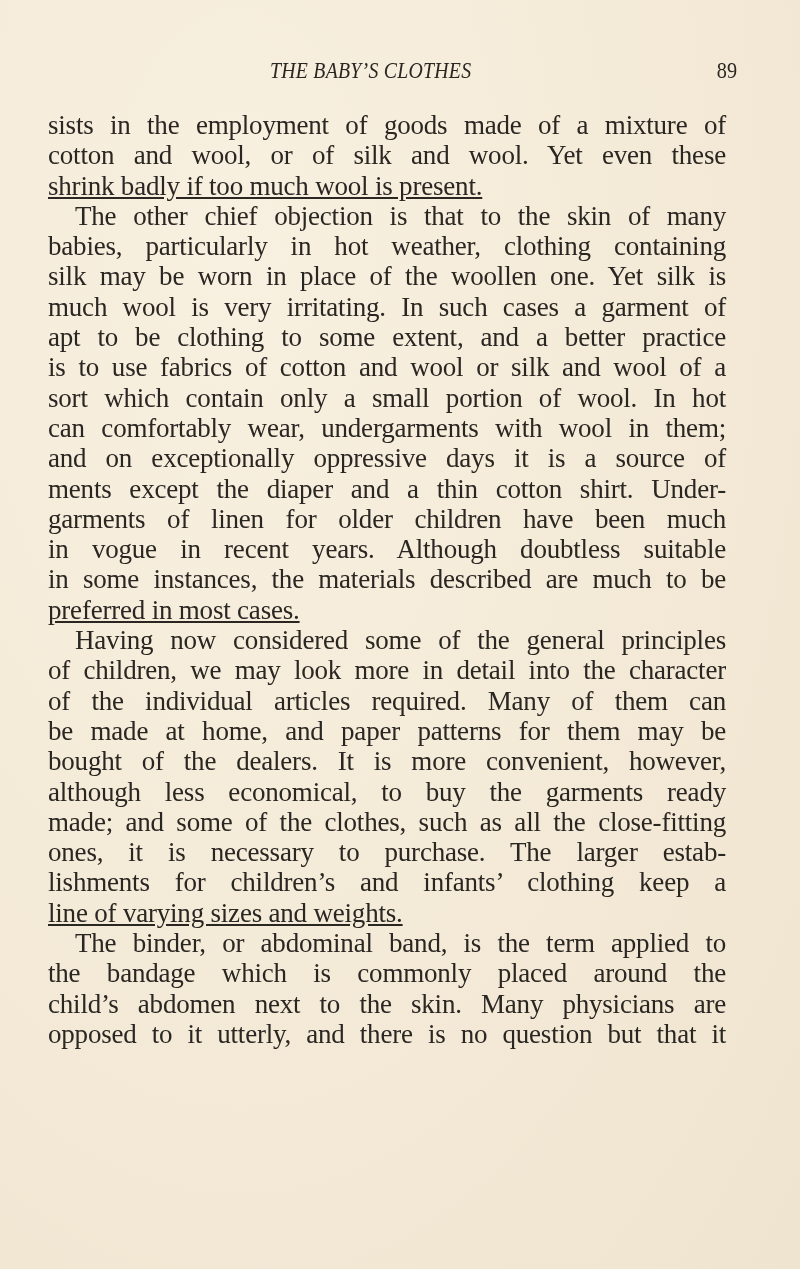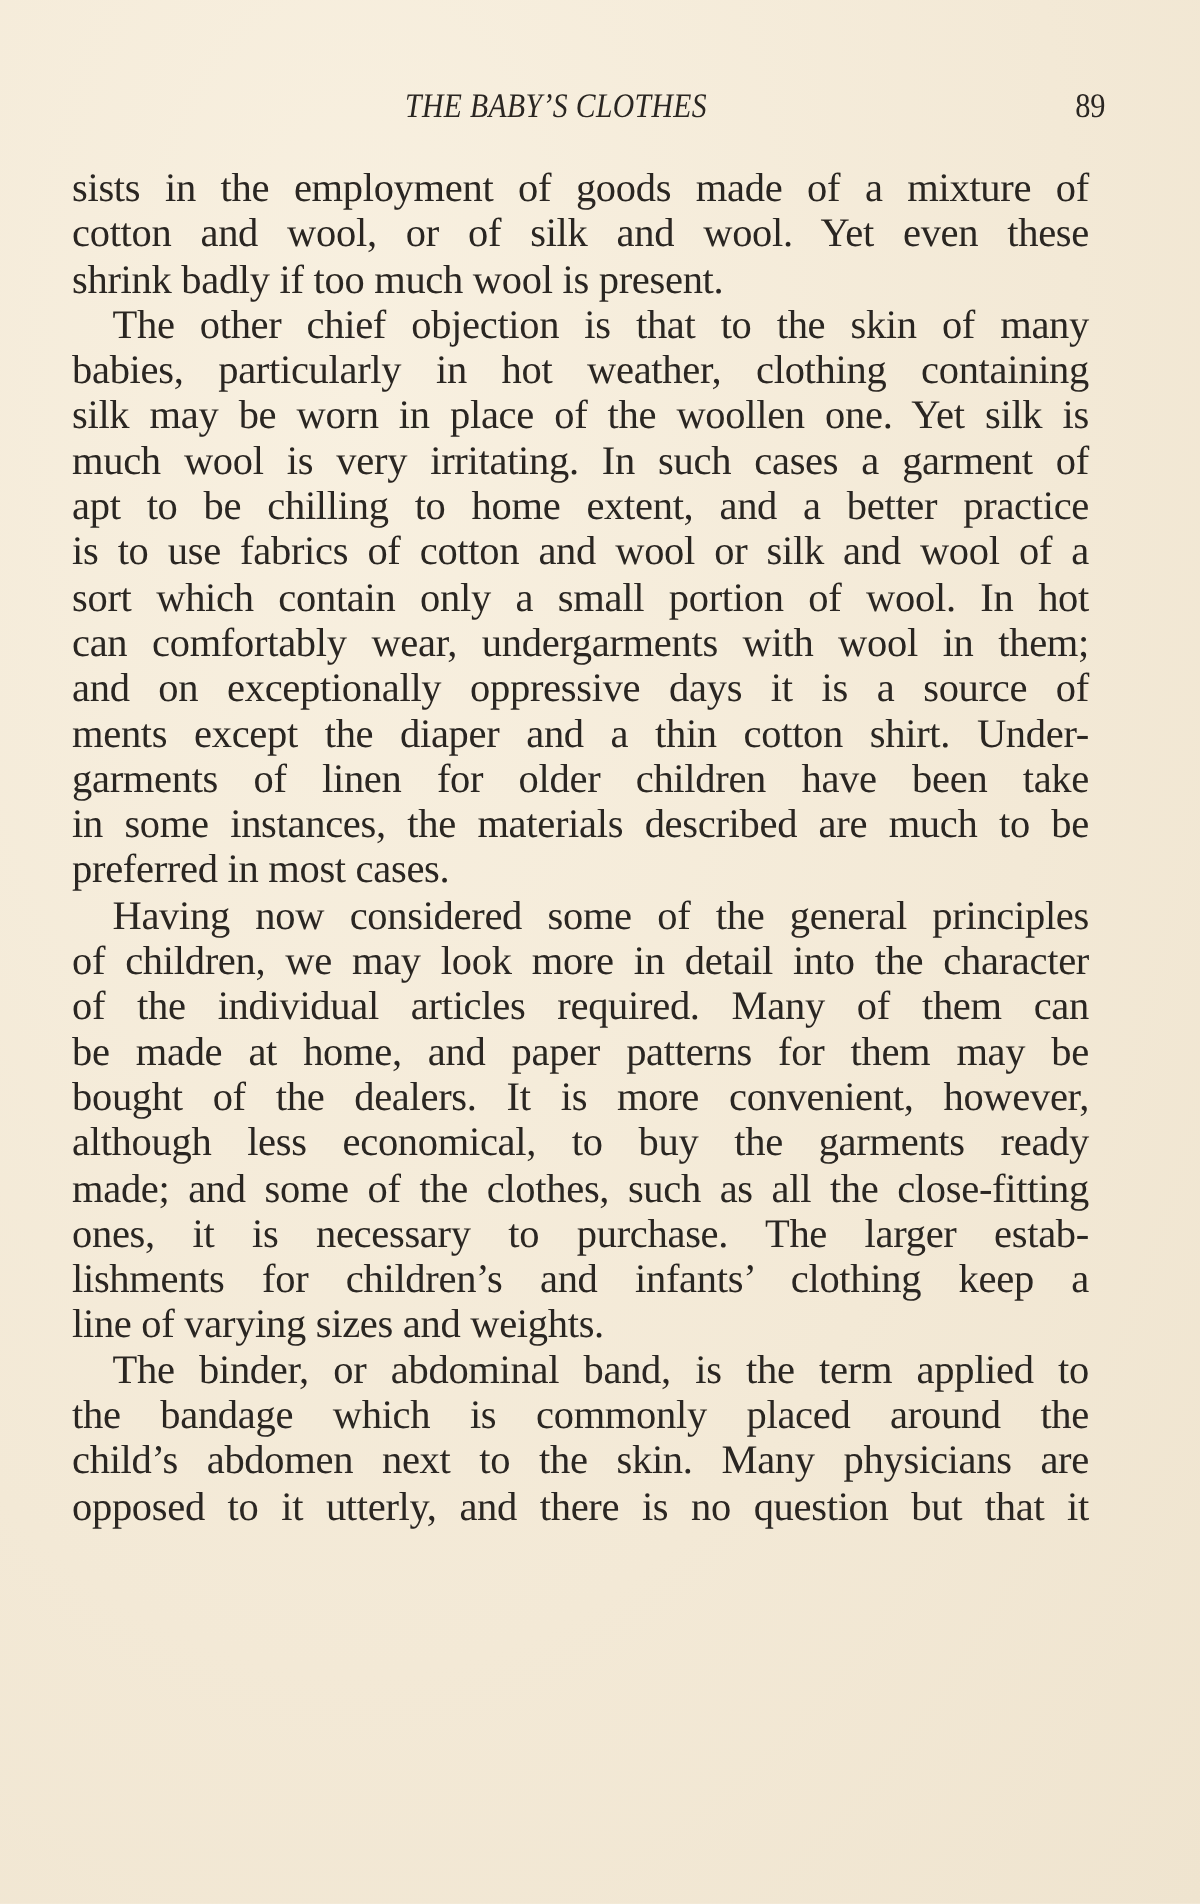--- a/index.html
+++ b/index.html
@@ -29,46 +29,47 @@
     position: absolute; left: 48px; top: 110px; width: 678px;
   }
   .line {
     height: 30.3px; line-height: 30.3px;
     font-size: 27px;
     white-space: nowrap;
     text-align: justify; text-align-last: justify;
     width: 678px;
     letter-spacing: -0.2px;
   }
-  .line.last { text-align-last: left; }
+  .line.last { text-align-last: left; text-decoration: underline; }
   .line.indent { padding-left: 27px; width: 651px; }
 </style>
 </head>
 <body>
 
 <div class="header">
   <span class="running-title">THE BABY’S CLOTHES</span>
   <span class="page-number">89</span>
 </div>
 
 <div class="body-text" id="body-text">
     <div class="line">sists in the employment of goods made of a mixture of</div>
     <div class="line">cotton and wool, or of silk and wool.  Yet even these</div>
     <div class="line last">shrink badly if too much wool is present.</div>
     <div class="line indent">The other chief objection is that to the skin of many</div>
     <div class="line">babies, particularly in hot weather, clothing containing</div>
     <div class="line">silk may be worn in place of the woollen one.  Yet silk is</div>
     <div class="line">much wool is very irritating.  In such cases a garment of</div>
-    <div class="line">apt to be chilling to home extent, and a better practice</div>
+    <div class="line">apt to be clothing to some extent, and a better practice</div>
     <div class="line">is to use fabrics of cotton and wool or silk and wool of a</div>
     <div class="line">sort which contain only a small portion of wool.  In hot</div>
     <div class="line">can comfortably wear, undergarments with wool in them;</div>
     <div class="line">and on exceptionally oppressive days it is a source of</div>
     <div class="line">ments except the diaper and a thin cotton shirt.  Under-</div>
-    <div class="line">garments of linen for older children have been take</div>
+    <div class="line">garments of linen for older children have been much</div>
+    <div class="line">in vogue in recent years.  Although doubtless suitable</div>
     <div class="line">in some instances, the materials described are much to be</div>
     <div class="line last">preferred in most cases.</div>
     <div class="line indent">Having now considered some of the general principles</div>
     <div class="line">of children, we may look more in detail into the character</div>
     <div class="line">of the individual articles required.  Many of them can</div>
     <div class="line">be made at home, and paper patterns for them may be</div>
     <div class="line">bought of the dealers.  It is more convenient, however,</div>
     <div class="line">although less economical, to buy the garments ready</div>
     <div class="line">made; and some of the clothes, such as all the close-fitting</div>
     <div class="line">ones, it is necessary to purchase.  The larger estab-</div>

